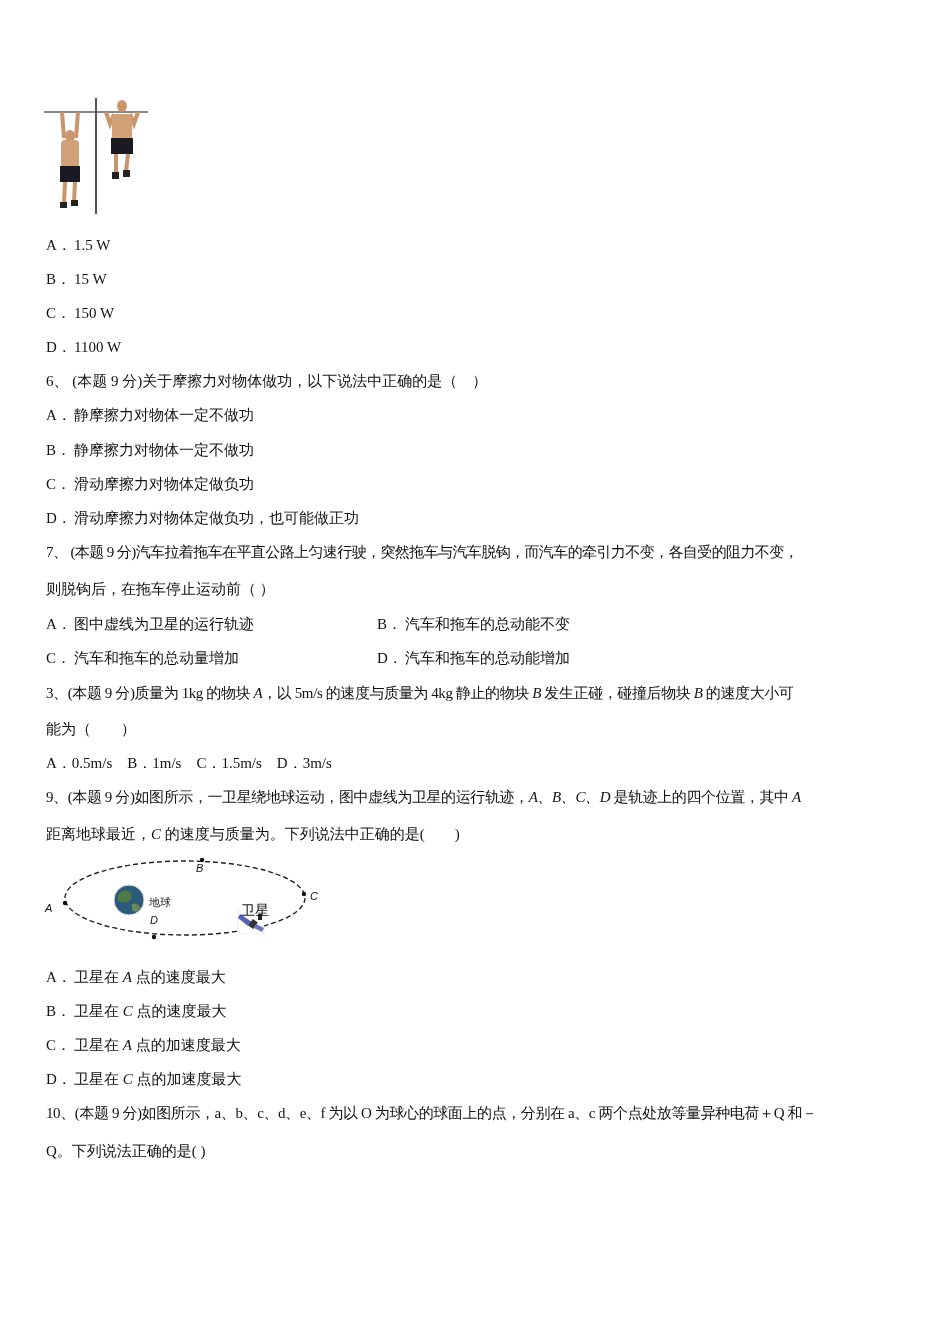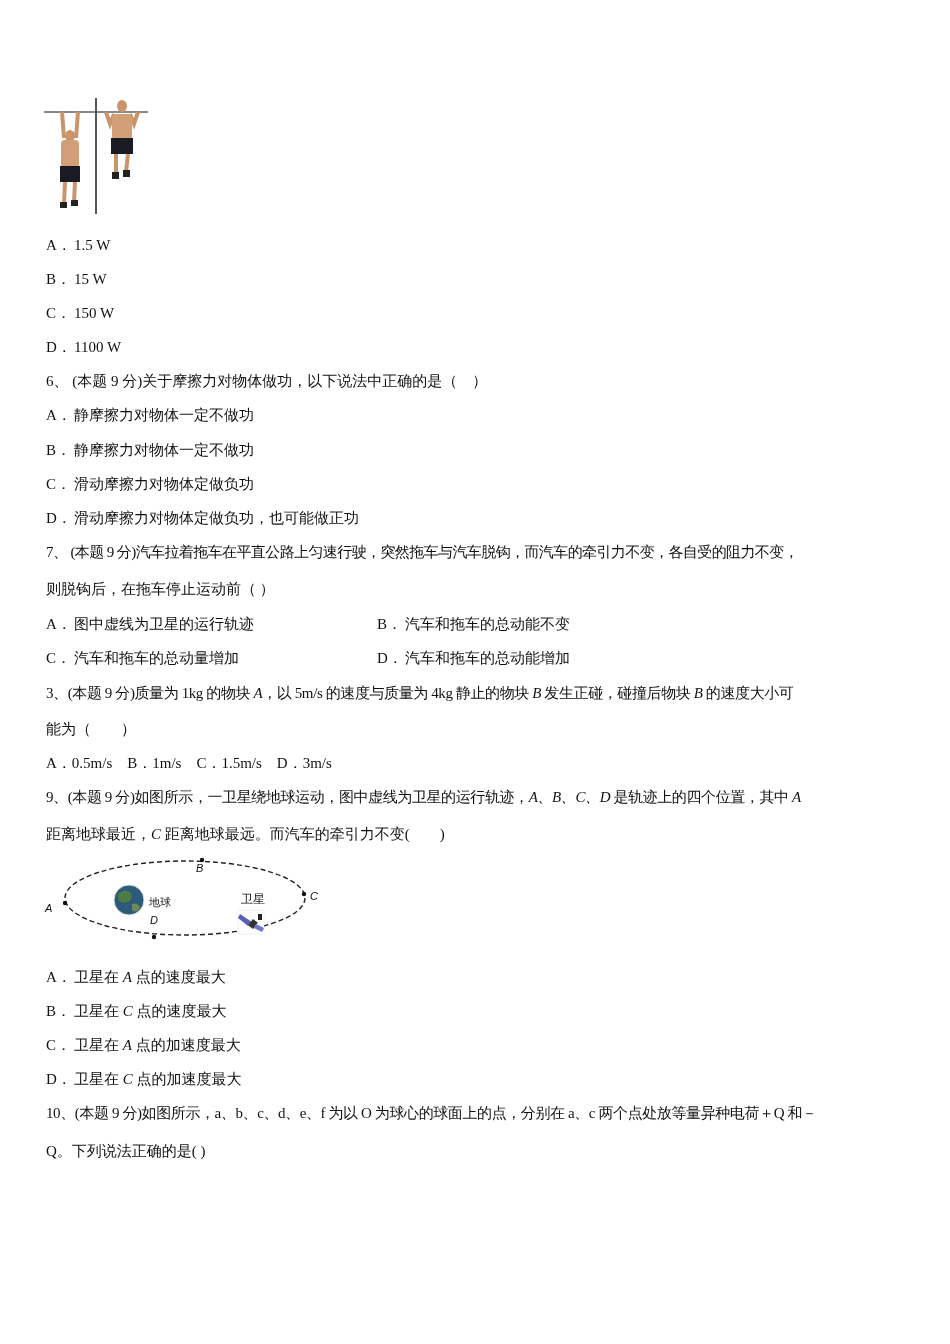--- a/index.html
+++ b/index.html
@@ -93,21 +93,21 @@
 <div class="line" style="top:683px; letter-spacing:-0.4px">
   <span>3、(本题 9 分)质量为 1kg 的物块 </span><span class="i">A</span><span>，以 5m/s 的速度与质量为 4kg 静止的物块 </span><span class="i">B</span><span> 发生正碰，碰撞后物块 </span><span class="i">B</span><span> 的速度大小可</span>
 </div>
 <div class="line" style="top:719px">能为（　　）</div>
 <div class="line" style="top:753px">A．0.5m/s　B．1m/s　C．1.5m/s　D．3m/s</div>
 
 <div class="line" style="top:787px; letter-spacing:-0.4px">
   <span>9、(本题 9 分)如图所示，一卫星绕地球运动，图中虚线为卫星的运行轨迹，</span><span class="i">A、B、C、D</span><span> 是轨迹上的四个位置，其中 </span><span class="i">A</span>
 </div>
 <div class="line" style="top:824px">
-  <span>距离地球最近，</span><span class="i">C</span><span> 距离地球最远。而汽车的牵引力不变(　　)</span>
+  <span>距离地球最近，</span><span class="i">C</span><span> 的速度与质量为。下列说法中正确的是(　　)</span>
 </div>
 
 <div class="fig-orbit">
   <svg width="290" height="92" viewBox="0 0 290 92" style="position:absolute;left:0;top:0">
     <ellipse cx="143" cy="46" rx="120" ry="37" fill="none" stroke="#222" stroke-width="1.4" stroke-dasharray="5,3"></ellipse>
     <circle cx="23" cy="51" r="2.2" fill="#111"></circle>
     <circle cx="160" cy="8" r="2.2" fill="#111"></circle>
     <circle cx="262" cy="42" r="2.2" fill="#111"></circle>
     <circle cx="112" cy="85" r="2.2" fill="#111"></circle>
 
@@ -124,21 +124,21 @@
       <rect x="12" y="10" width="6" height="8" fill="#333" transform="rotate(35 15 14)"></rect>
       <polygon points="18,14 26,18 24,22 16,18" fill="#6b75c4"></polygon>
       <rect x="20" y="4" width="4" height="6" fill="#222"></rect>
     </g>
   </svg>
   <span style="position:absolute;left:3px;top:50px;font-style:italic;font-family:'Liberation Sans',sans-serif;font-size:11px">A</span>
   <span style="position:absolute;left:154px;top:10px;font-style:italic;font-family:'Liberation Sans',sans-serif;font-size:11px">B</span>
   <span style="position:absolute;left:268px;top:38px;font-style:italic;font-family:'Liberation Sans',sans-serif;font-size:11px">C</span>
   <span style="position:absolute;left:108px;top:62px;font-style:italic;font-family:'Liberation Sans',sans-serif;font-size:11px">D</span>
   <span style="position:absolute;left:107px;top:43px;font-size:11px">地球</span>
-  <span style="position:absolute;left:199px;top:39px;font-size:12px">卫星</span>
+  <span style="position:absolute;left:199px;top:50px;font-size:14px">卫星</span>
 </div>
 
 <div class="line" style="top:967px">
   <span class="opt-label">A．</span><span>卫星在 </span><span class="i">A</span><span> 点的速度最大</span>
 </div>
 <div class="line" style="top:1001px">
   <span class="opt-label">B．</span><span>卫星在 </span><span class="i">C</span><span> 点的速度最大</span>
 </div>
 <div class="line" style="top:1035px">
   <span class="opt-label">C．</span><span>卫星在 </span><span class="i">A</span><span> 点的加速度最大</span>

